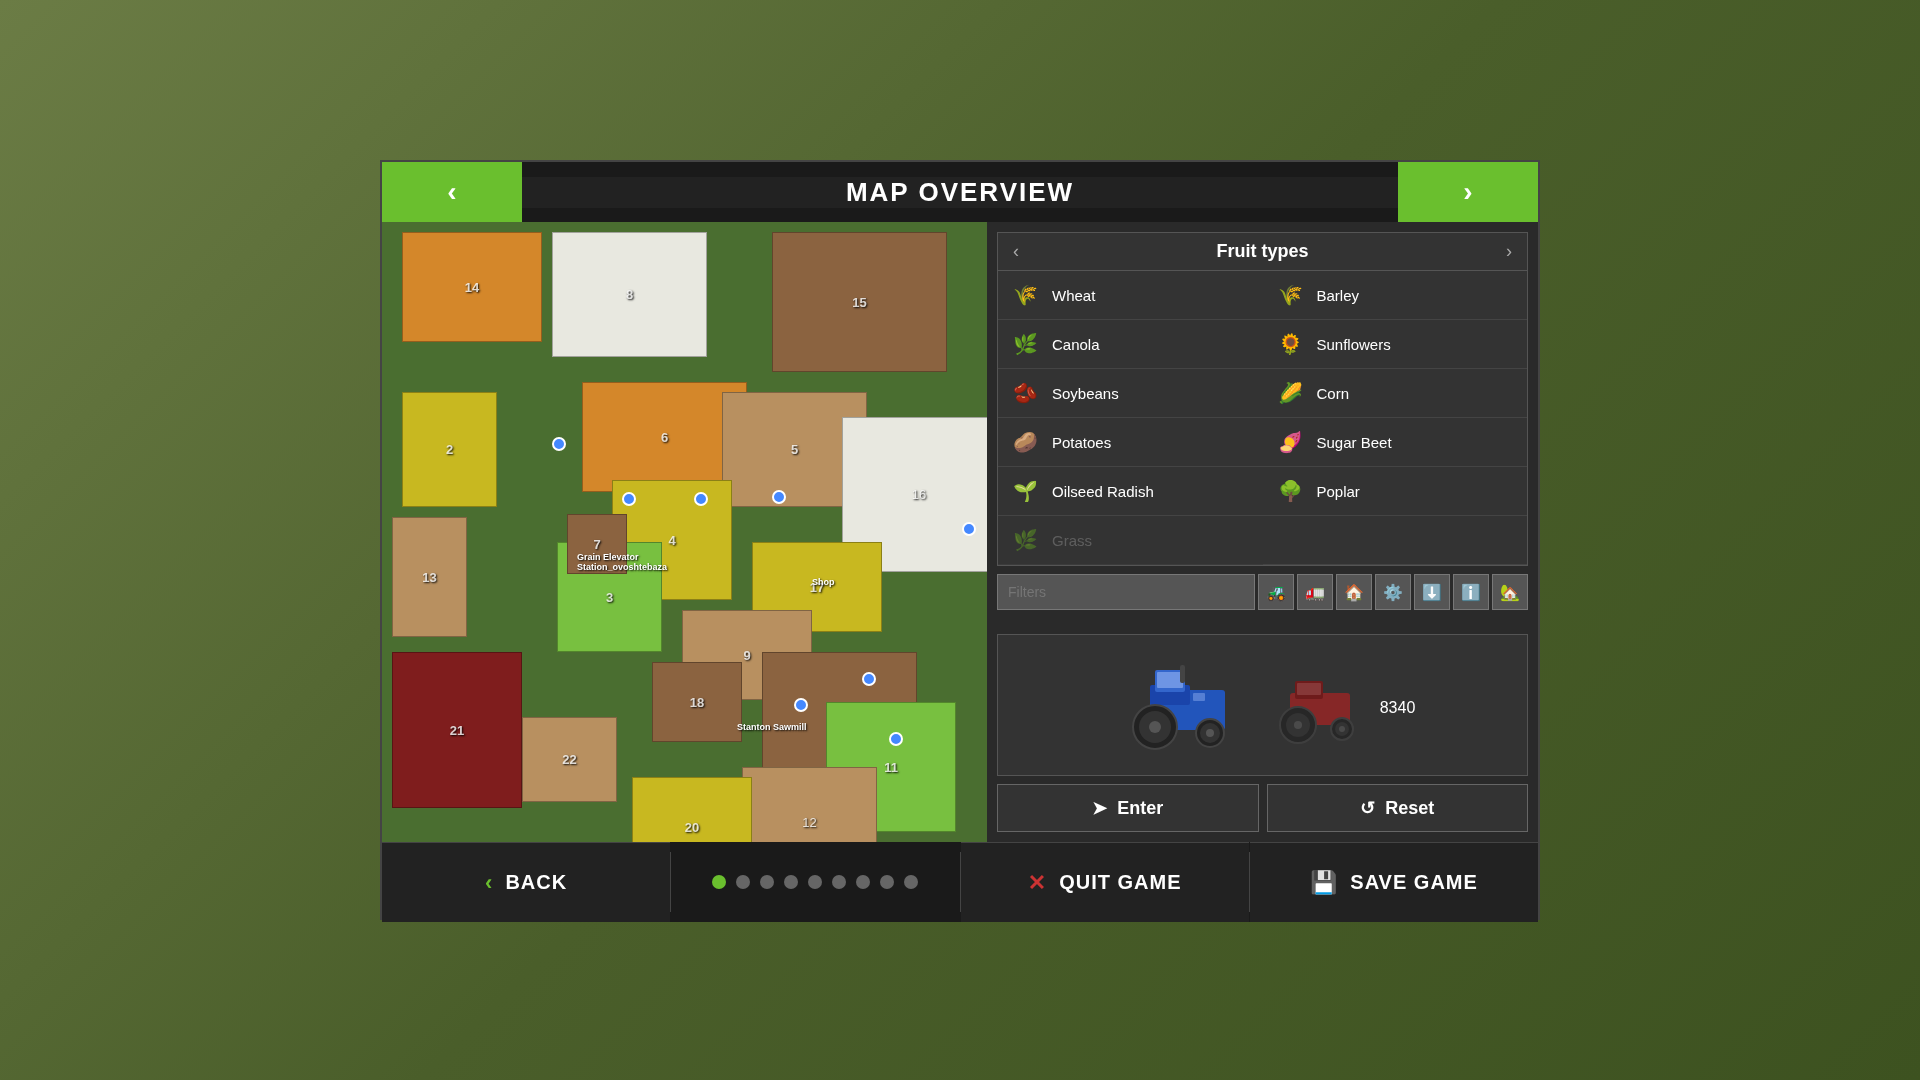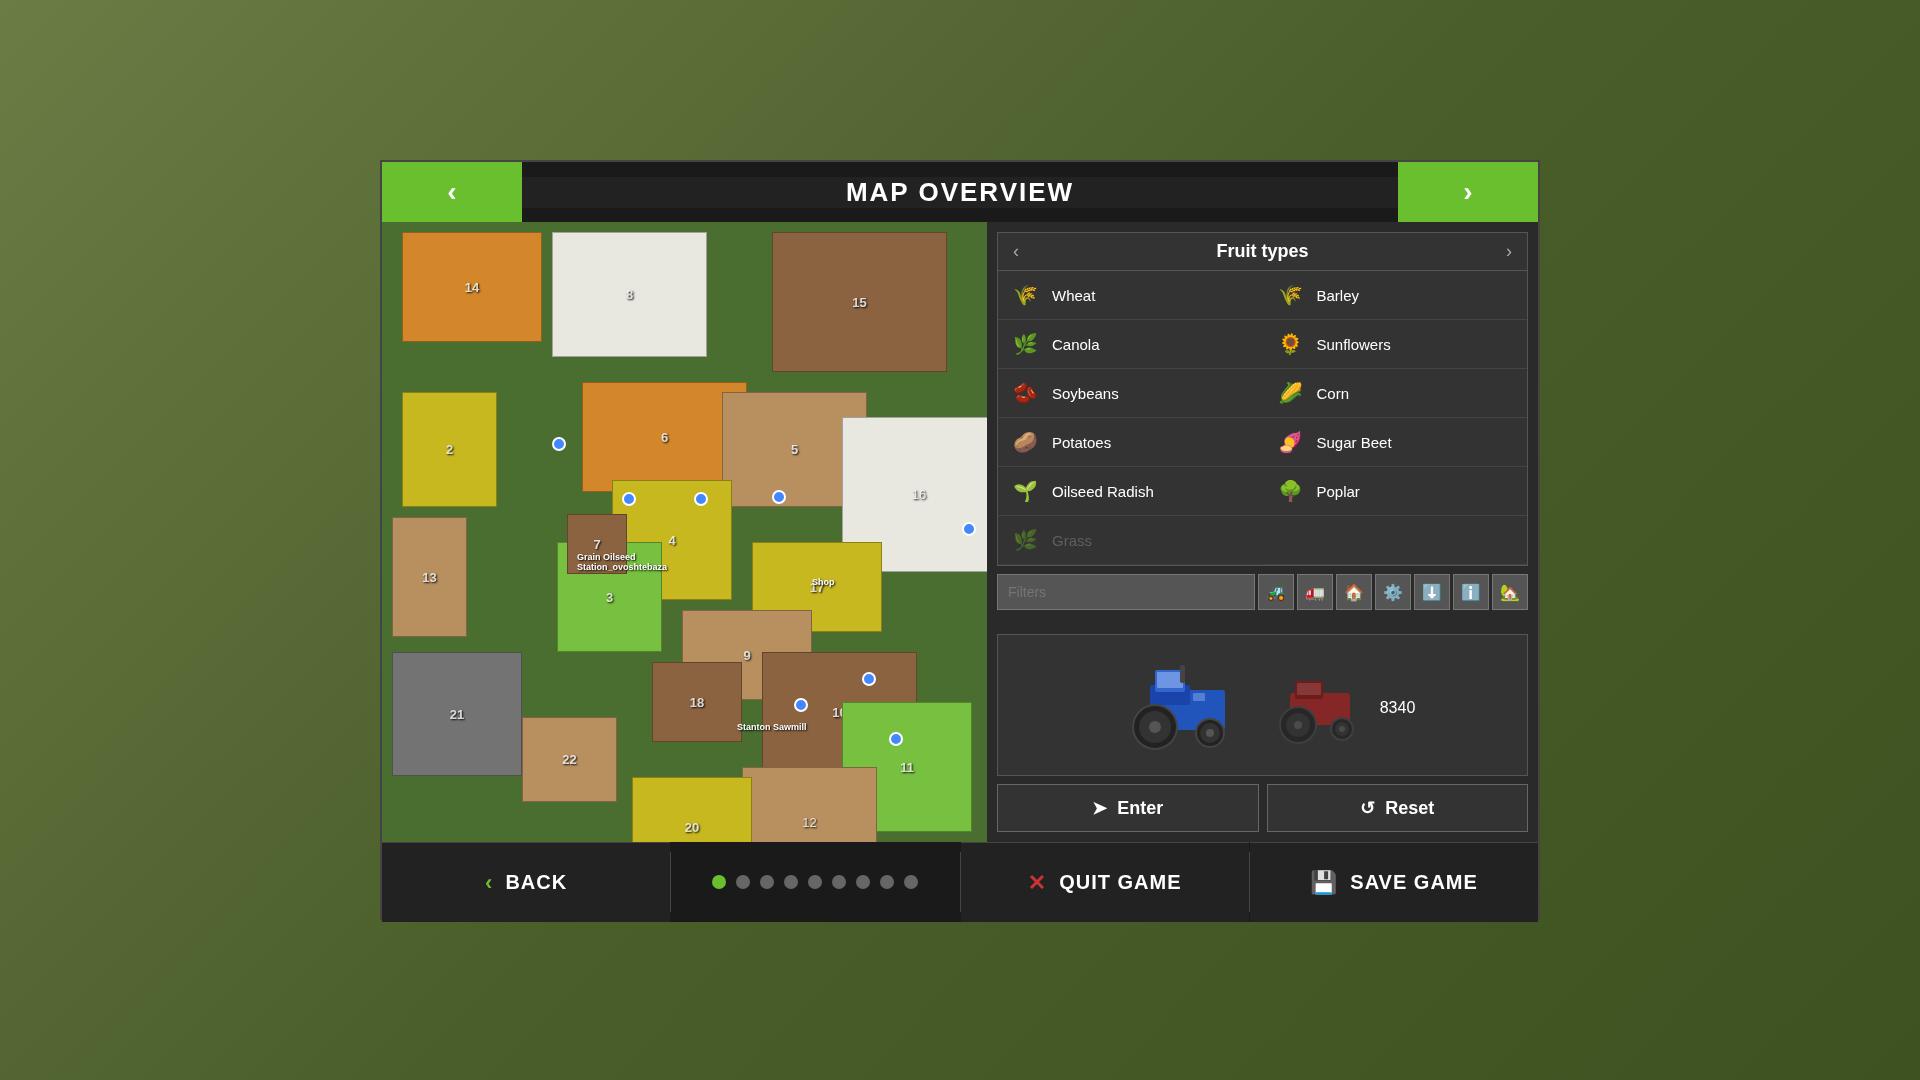--- a/index.html
+++ b/index.html
@@ -321,28 +321,28 @@
           <div class="field" style="position: absolute; left: 20px; top: 170px; width: 95px; height: 115px; background: rgb(200, 184, 32); border: 1px solid rgba(0, 0, 0, 0.3); display: flex; align-items: center; justify-content: center; color: rgba(255, 255, 255, 0.8); font-size: 13px; font-weight: bold; text-shadow: rgba(0, 0, 0, 0.9) 1px 1px 2px;">2</div>
           <div class="field" style="position: absolute; left: 200px; top: 160px; width: 165px; height: 110px; background: rgb(212, 135, 42); border: 1px solid rgba(0, 0, 0, 0.3); display: flex; align-items: center; justify-content: center; color: rgba(255, 255, 255, 0.8); font-size: 13px; font-weight: bold; text-shadow: rgba(0, 0, 0, 0.9) 1px 1px 2px;">6</div>
           <div class="field" style="position: absolute; left: 340px; top: 170px; width: 145px; height: 115px; background: rgb(184, 144, 96); border: 1px solid rgba(0, 0, 0, 0.3); display: flex; align-items: center; justify-content: center; color: rgba(255, 255, 255, 0.8); font-size: 13px; font-weight: bold; text-shadow: rgba(0, 0, 0, 0.9) 1px 1px 2px;">5</div>
           <div class="field" style="position: absolute; left: 460px; top: 195px; width: 154px; height: 155px; background: rgb(232, 232, 224); border: 1px solid rgba(0, 0, 0, 0.3); display: flex; align-items: center; justify-content: center; color: rgba(255, 255, 255, 0.8); font-size: 13px; font-weight: normal; text-shadow: rgba(0, 0, 0, 0.9) 1px 1px 2px;">16</div>
           <div class="field" style="position: absolute; left: 230px; top: 258px; width: 120px; height: 120px; background: rgb(200, 184, 32); border: 1px solid rgba(0, 0, 0, 0.3); display: flex; align-items: center; justify-content: center; color: rgba(255, 255, 255, 0.8); font-size: 13px; font-weight: bold; text-shadow: rgba(0, 0, 0, 0.9) 1px 1px 2px;">4</div>
           <div class="field" style="position: absolute; left: 175px; top: 320px; width: 105px; height: 110px; background: rgb(120, 192, 64); border: 1px solid rgba(0, 0, 0, 0.3); display: flex; align-items: center; justify-content: center; color: rgba(255, 255, 255, 0.8); font-size: 13px; font-weight: bold; text-shadow: rgba(0, 0, 0, 0.9) 1px 1px 2px;">3</div>
           <div class="field" style="position: absolute; left: 370px; top: 320px; width: 130px; height: 90px; background: rgb(200, 184, 32); border: 1px solid rgba(0, 0, 0, 0.3); display: flex; align-items: center; justify-content: center; color: rgba(255, 255, 255, 0.8); font-size: 13px; font-weight: bold; text-shadow: rgba(0, 0, 0, 0.9) 1px 1px 2px;">17</div>
           <div class="field" style="position: absolute; left: 10px; top: 295px; width: 75px; height: 120px; background: rgb(184, 144, 96); border: 1px solid rgba(0, 0, 0, 0.3); display: flex; align-items: center; justify-content: center; color: rgba(255, 255, 255, 0.8); font-size: 13px; font-weight: bold; text-shadow: rgba(0, 0, 0, 0.9) 1px 1px 2px;">13</div>
           <div class="field" style="position: absolute; left: 185px; top: 292px; width: 60px; height: 60px; background: rgb(139, 99, 64); border: 1px solid rgba(0, 0, 0, 0.3); display: flex; align-items: center; justify-content: center; color: rgba(255, 255, 255, 0.8); font-size: 13px; font-weight: bold; text-shadow: rgba(0, 0, 0, 0.9) 1px 1px 2px;">7</div>
           <div class="field" style="position: absolute; left: 300px; top: 388px; width: 130px; height: 90px; background: rgb(184, 144, 96); border: 1px solid rgba(0, 0, 0, 0.3); display: flex; align-items: center; justify-content: center; color: rgba(255, 255, 255, 0.8); font-size: 13px; font-weight: bold; text-shadow: rgba(0, 0, 0, 0.9) 1px 1px 2px;">9</div>
-          <div class="field" style="position: absolute; left: 10px; top: 430px; width: 130px; height: 124px; background: #737373; border: 1px solid rgba(0, 0, 0, 0.3); display: flex; align-items: center; justify-content: center; color: rgba(255, 255, 255, 0.8); font-size: 13px; font-weight: bold; text-shadow: rgba(0, 0, 0, 0.9) 1px 1px 2px;">21</div>
+          <div class="field" style="position: absolute; left: 10px; top: 430px; width: 130px; height: 156px; background: #7f1d1d; border: 1px solid rgba(0, 0, 0, 0.3); display: flex; align-items: center; justify-content: center; color: rgba(255, 255, 255, 0.8); font-size: 13px; font-weight: bold; text-shadow: rgba(0, 0, 0, 0.9) 1px 1px 2px;">21</div>
           <div class="field" style="position: absolute; left: 270px; top: 440px; width: 90px; height: 80px; background: rgb(139, 99, 64); border: 1px solid rgba(0, 0, 0, 0.3); display: flex; align-items: center; justify-content: center; color: rgba(255, 255, 255, 0.8); font-size: 13px; font-weight: bold; text-shadow: rgba(0, 0, 0, 0.9) 1px 1px 2px;">18</div>
           <div class="field" style="position: absolute; left: 140px; top: 495px; width: 95px; height: 85px; background: rgb(184, 144, 96); border: 1px solid rgba(0, 0, 0, 0.3); display: flex; align-items: center; justify-content: center; color: rgba(255, 255, 255, 0.8); font-size: 13px; font-weight: bold; text-shadow: rgba(0, 0, 0, 0.9) 1px 1px 2px;">22</div>
           <div class="field" style="position: absolute; left: 380px; top: 430px; width: 155px; height: 120px; background: rgb(139, 99, 64); border: 1px solid rgba(0, 0, 0, 0.3); display: flex; align-items: center; justify-content: center; color: rgba(255, 255, 255, 0.8); font-size: 13px; font-weight: bold; text-shadow: rgba(0, 0, 0, 0.9) 1px 1px 2px;">10</div>
-          <div class="field" style="position: absolute; left: 460px; top: 480px; width: 130px; height: 130px; background: rgb(120, 192, 64); border: 1px solid rgba(0, 0, 0, 0.3); display: flex; align-items: center; justify-content: center; color: rgba(255, 255, 255, 0.8); font-size: 13px; font-weight: bold; text-shadow: rgba(0, 0, 0, 0.9) 1px 1px 2px;">11</div>
+          <div class="field" style="position: absolute; left: 444px; top: 480px; width: 130px; height: 130px; background: rgb(120, 192, 64); border: 1px solid rgba(0, 0, 0, 0.3); display: flex; align-items: center; justify-content: center; color: rgba(255, 255, 255, 0.8); font-size: 13px; font-weight: bold; text-shadow: rgba(0, 0, 0, 0.9) 1px 1px 2px;">11</div>
           <div class="field" style="position: absolute; left: 360px; top: 545px; width: 135px; height: 110px; background: rgb(184, 144, 96); border: 1px solid rgba(0, 0, 0, 0.3); display: flex; align-items: center; justify-content: center; color: rgba(255, 255, 255, 0.8); font-size: 13px; font-weight: normal; text-shadow: rgba(0, 0, 0, 0.9) 1px 1px 2px;">12</div>
           <div class="field" style="position: absolute; left: 250px; top: 555px; width: 120px; height: 100px; background: rgb(200, 184, 32); border: 1px solid rgba(0, 0, 0, 0.3); display: flex; align-items: center; justify-content: center; color: rgba(255, 255, 255, 0.8); font-size: 13px; font-weight: bold; text-shadow: rgba(0, 0, 0, 0.9) 1px 1px 2px;">20</div>
-          <div style="position: absolute; left: 195px; top: 330px; color: white; font-size: 9px; font-weight: bold; text-shadow: rgb(0, 0, 0) 1px 1px 2px; white-space: pre; pointer-events: none; z-index: 10;">Grain Oilseed
+          <div style="position: absolute; left: 195px; top: 330px; color: white; font-size: 9px; font-weight: bold; text-shadow: rgb(0, 0, 0) 1px 1px 2px; white-space: pre; pointer-events: none; z-index: 10;">Grain Elevator
 Station_ovoshtebaza</div>
           <div style="position: absolute; left: 430px; top: 355px; color: white; font-size: 9px; font-weight: bold; text-shadow: rgb(0, 0, 0) 1px 1px 2px; white-space: pre; pointer-events: none; z-index: 10;">Shop</div>
           <div style="position: absolute; left: 355px; top: 500px; color: white; font-size: 9px; font-weight: bold; text-shadow: rgb(0, 0, 0) 1px 1px 2px; white-space: pre; pointer-events: none; z-index: 10;">Stanton Sawmill</div>
           <div class="map-marker" style="left: 170px; top: 215px;"></div>
           <div class="map-marker" style="left: 240px; top: 270px;"></div>
           <div class="map-marker" style="left: 312px; top: 270px;"></div>
           <div class="map-marker" style="left: 390px; top: 268px;"></div>
           <div class="map-marker" style="left: 412px; top: 476px;"></div>
           <div class="map-marker" style="left: 507px; top: 510px;"></div>
           <div class="map-marker" style="left: 480px; top: 450px;"></div>

